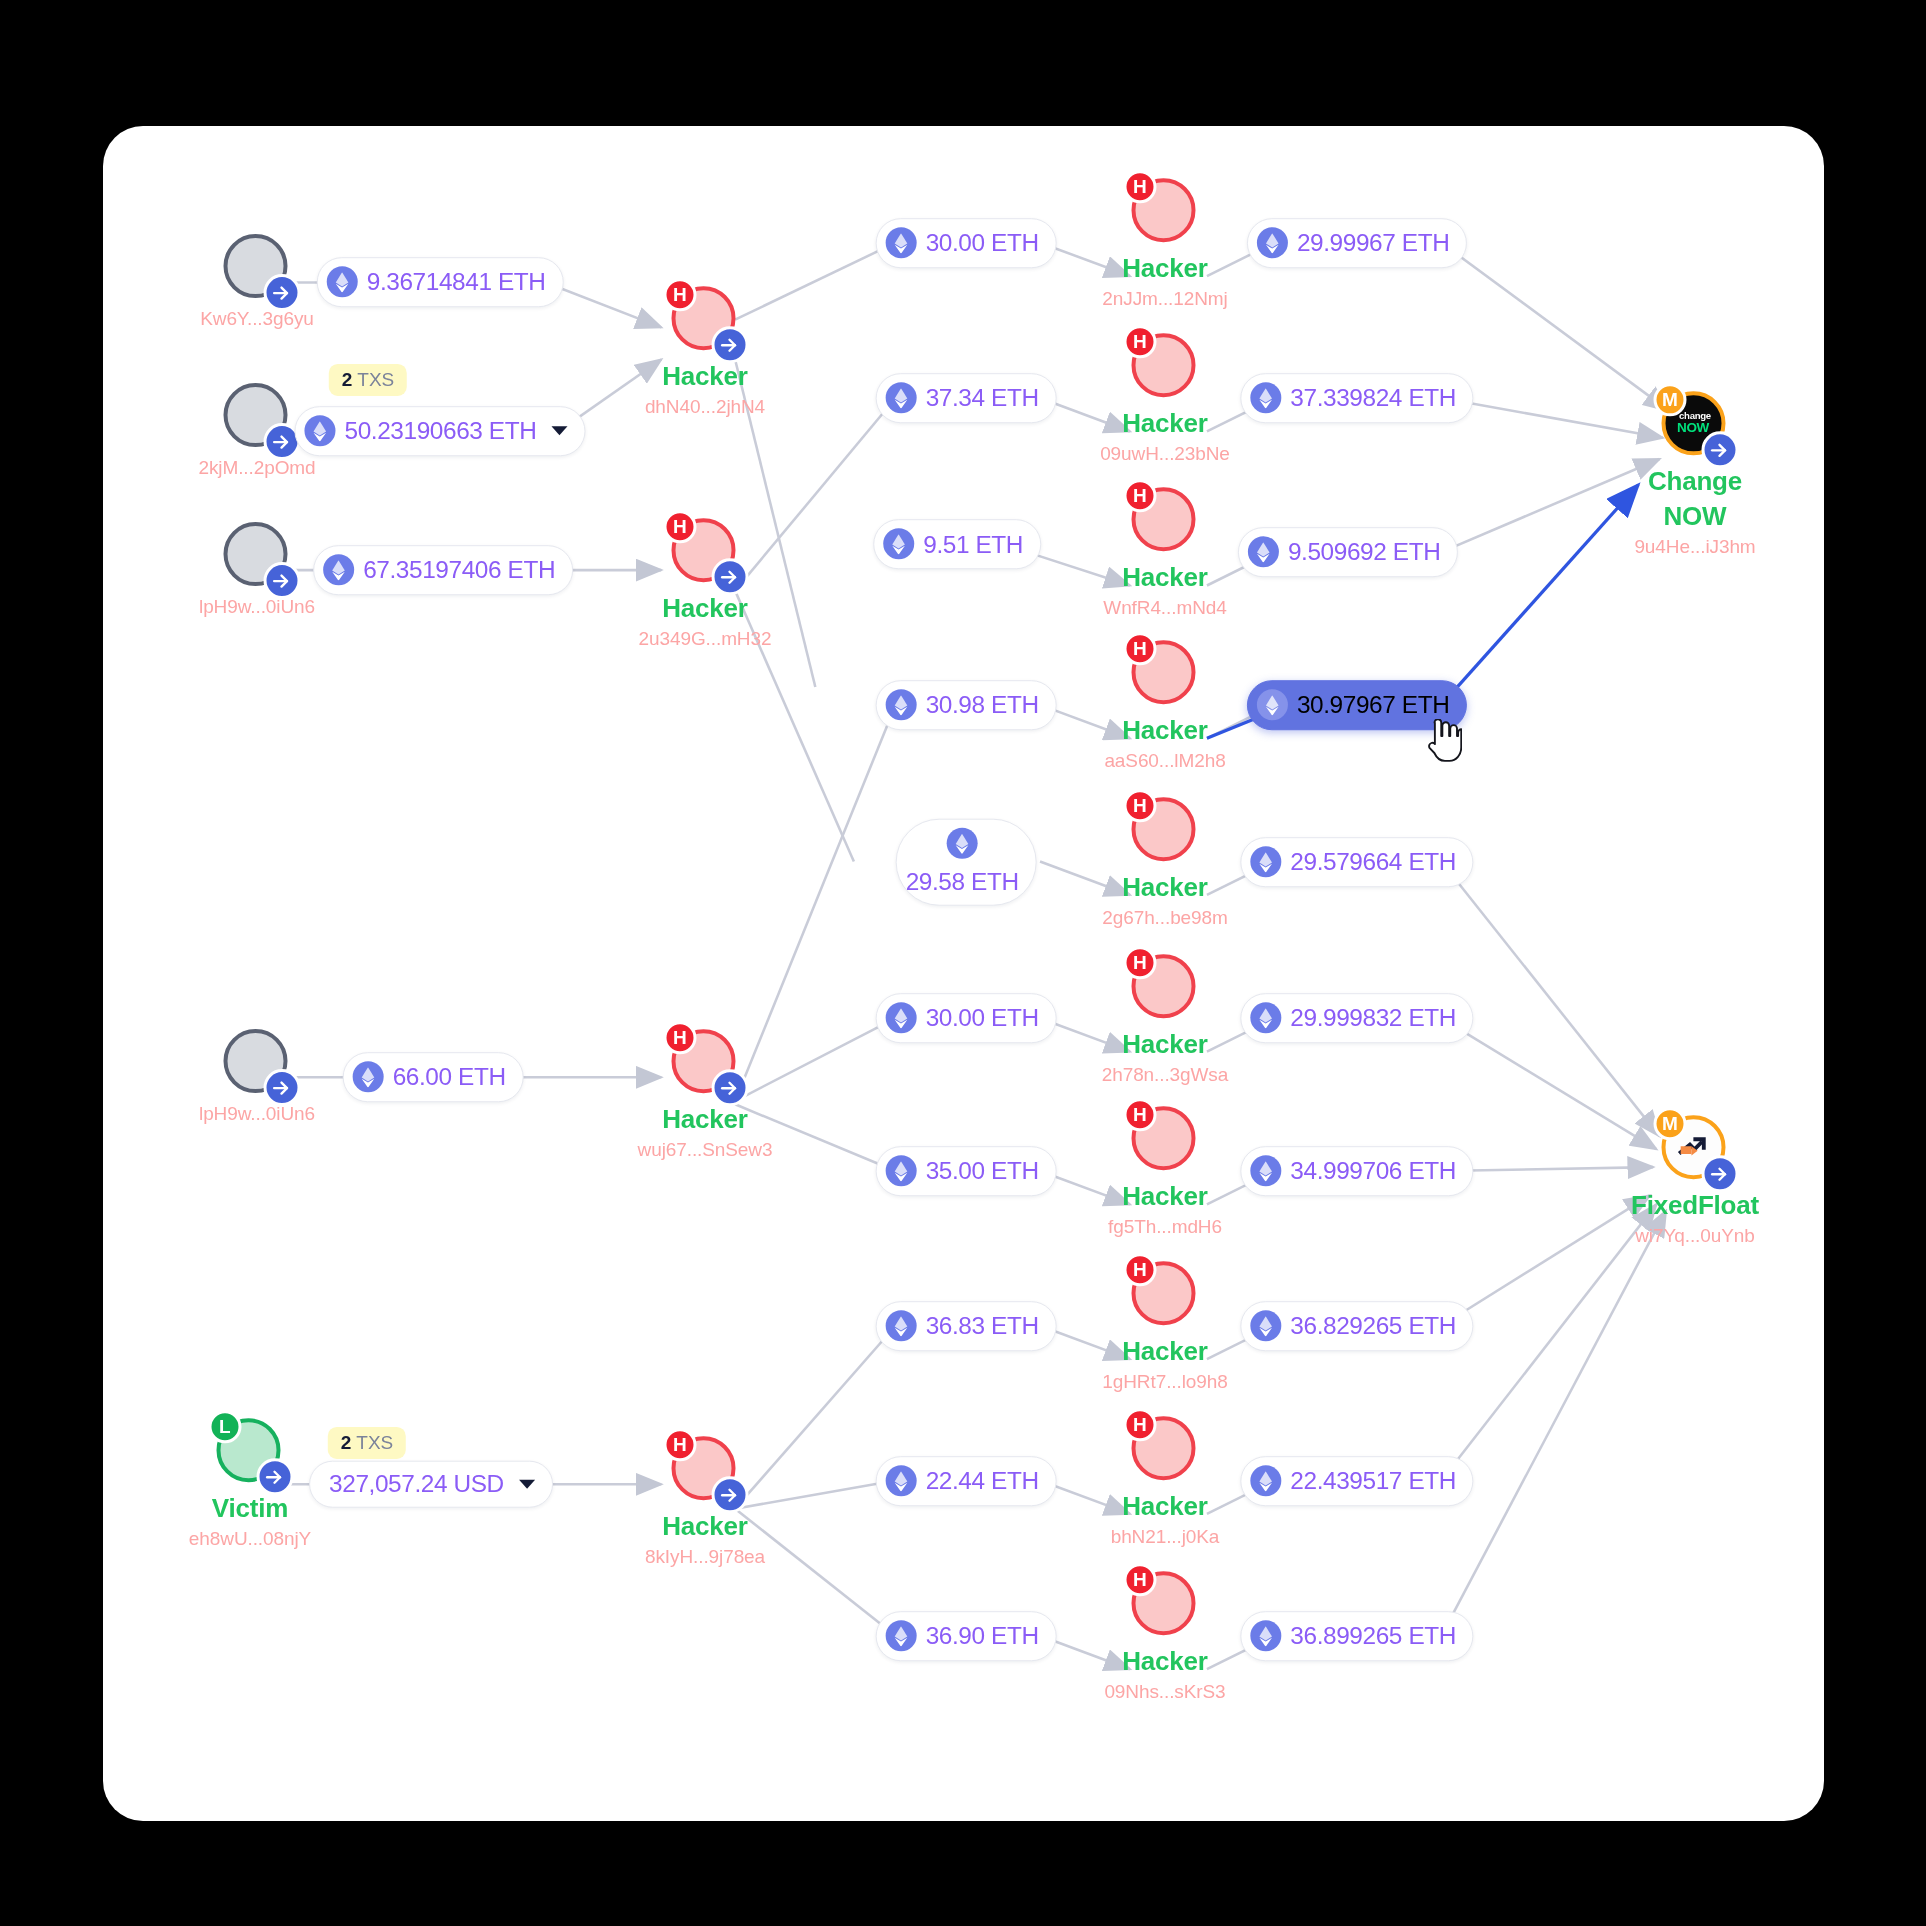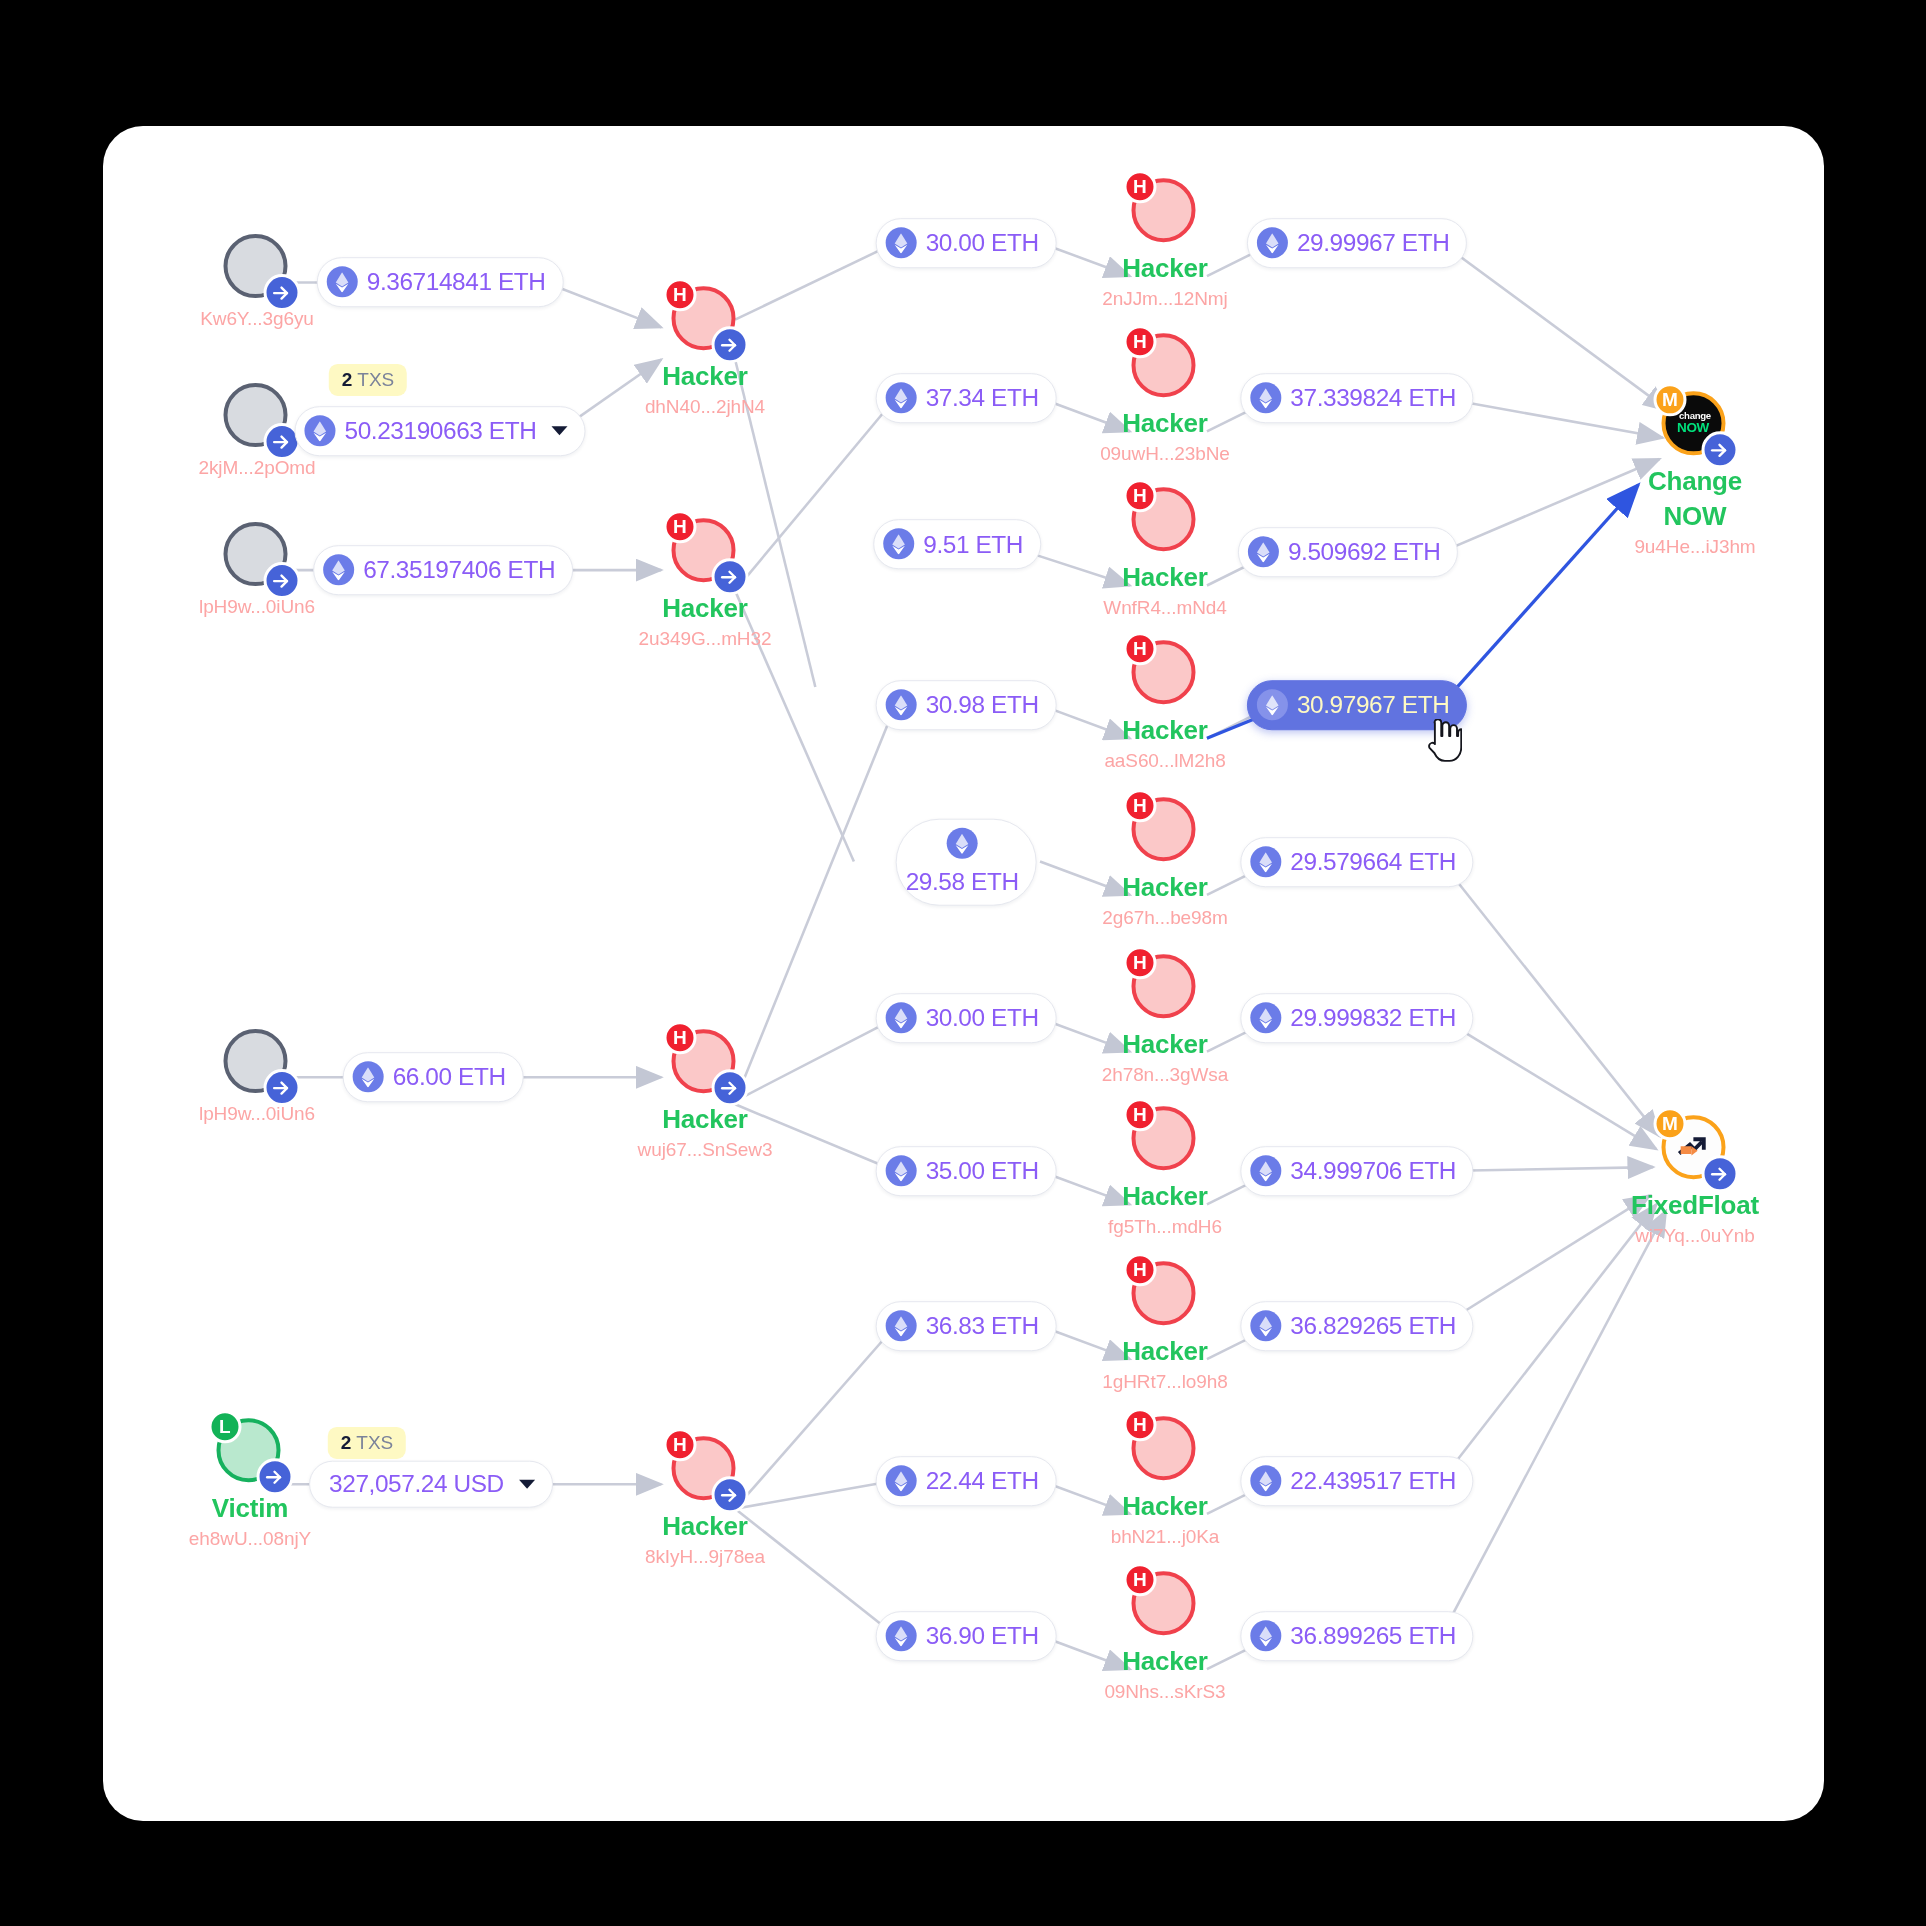--- a/index.html
+++ b/index.html
@@ -73,21 +73,21 @@
   }
   .pill .amt{font-size:24.4px;font-weight:500;color:#8b5cf6;letter-spacing:-0.4px;}
   .eth-ico{
     width:31px;height:31px;border-radius:50%;background:#6b7ce8;
     display:flex;align-items:center;justify-content:center;flex:0 0 auto;
   }
   .eth-ico svg{width:16.7px;height:20.5px;}
   .caret{margin-left:6.4px;width:0;height:0;border-left:8.3px solid transparent;border-right:8.3px solid transparent;border-top:9.6px solid #141b36;}
 
   .pill.selected{background:#6173e0;border-color:#6173e0;box-shadow:0 2.6px 9px rgba(80,100,220,0.38);}
-  .pill.selected .amt{color:#fef9c3;}
+  .pill.selected .amt{color:#000000;}
   .pill.selected .eth-ico{background:#8592ea;}
 
   .pill.usd{padding:8.3px 16.7px 8.3px 19px;}
 
   .txs-badge{
     position:absolute;transform:translate(-50%,-50%);
     background:#fef9c3;border-radius:9px;padding:5.1px 13px;
     font-size:19px;color:#7b839a;white-space:nowrap;
   }
   .txs-badge b{color:#141b36;font-weight:bold;}

